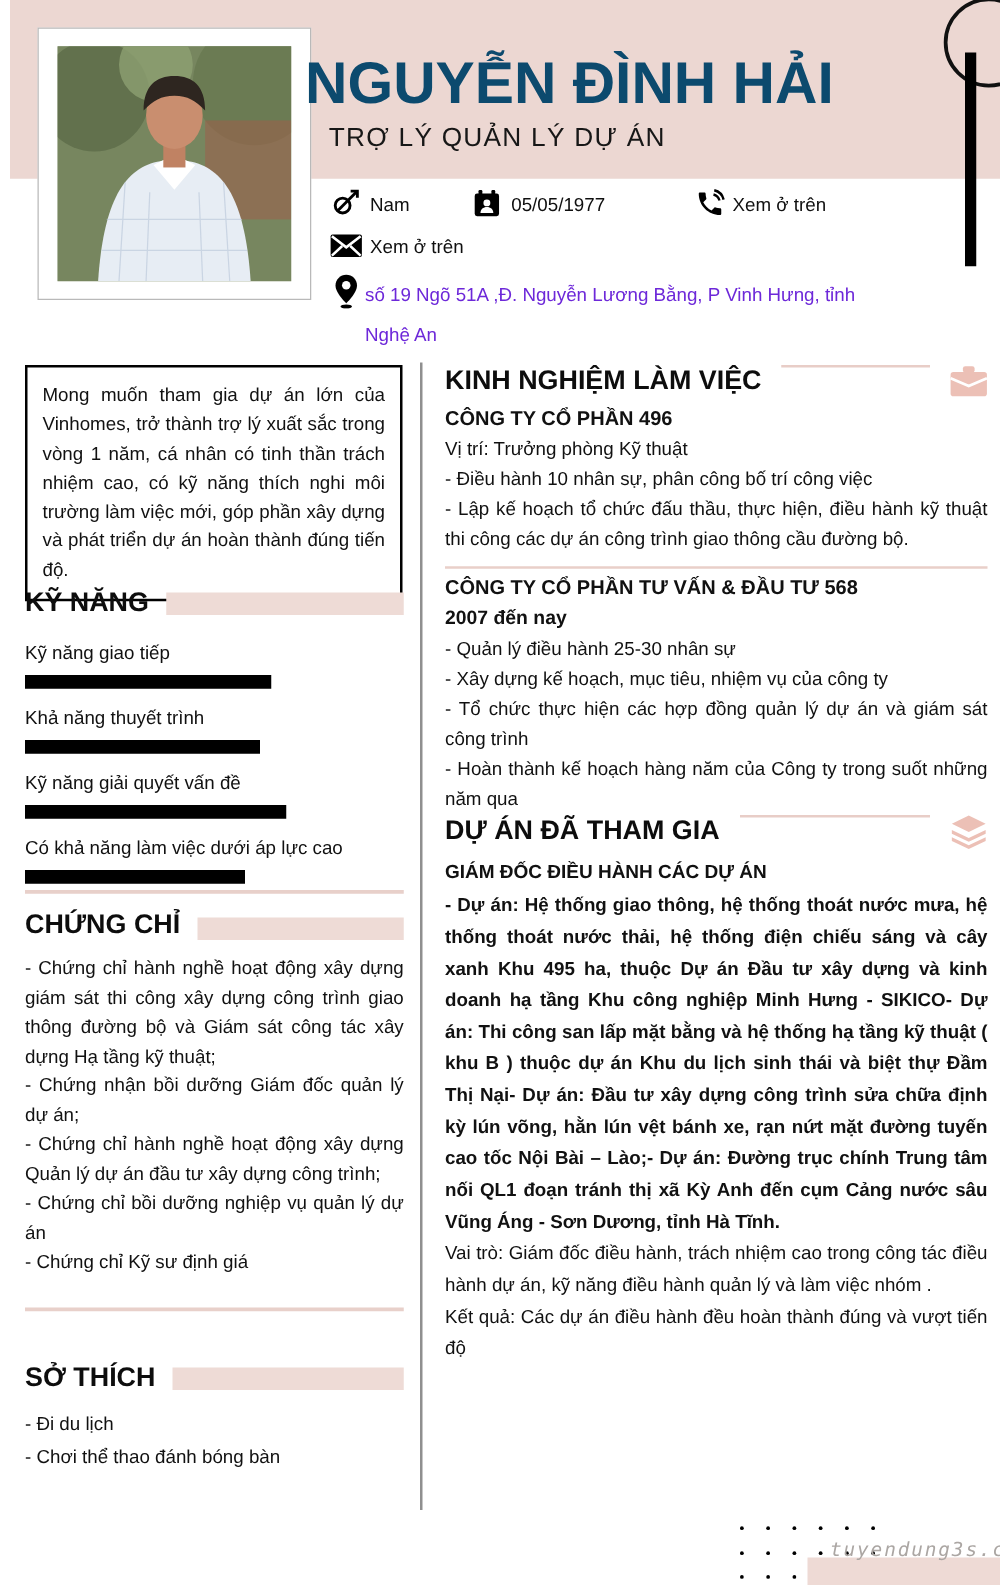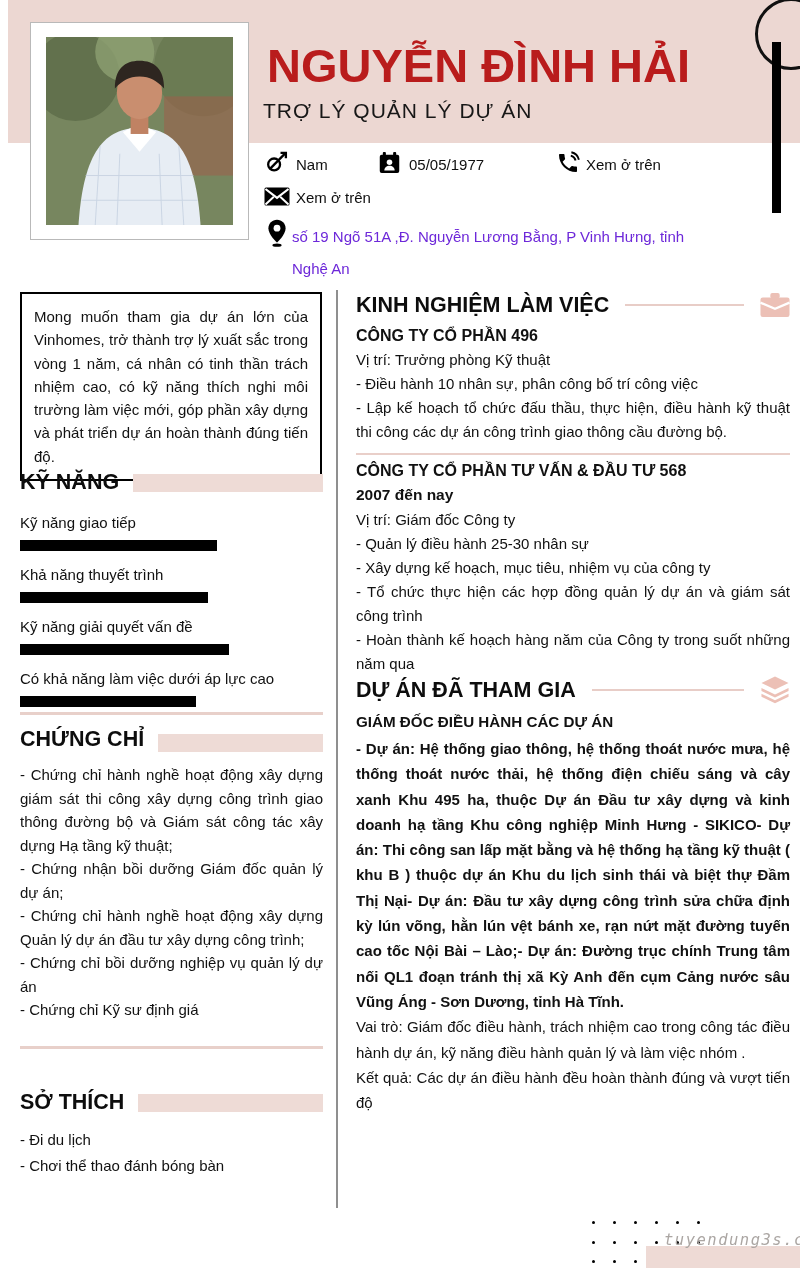--- a/index.html
+++ b/index.html
@@ -6,21 +6,21 @@
   .page{
     position:relative;width:800px;height:1268px;background:#ffffff;overflow:hidden;
     font-family:"Liberation Sans","DejaVu Sans",sans-serif;color:#111;
   }
   
   .header-band{position:absolute;left:8px;top:0;width:792px;height:143px;background:#ecd7d2;}
   .photo-frame{position:absolute;left:30px;top:22px;width:219px;height:218px;background:#fff;border:1px solid #b9b9b9;box-sizing:border-box;padding:14px 15px;}
   .photo-frame .photo{width:100%;height:100%;overflow:hidden;background:#77865f;}
   .deco-circle{position:absolute;left:755px;top:-2px;width:72px;height:72px;border:3px solid #111;border-radius:50%;box-sizing:border-box;background:transparent;}
   .deco-bar{position:absolute;left:772px;top:42px;width:9px;height:171px;background:#000;}
-  .name{position:absolute;left:267px;top:40px;font-size:47px;line-height:52px;font-weight:bold;color:#b91c1c;letter-spacing:0px;white-space:nowrap;}
+  .name{position:absolute;left:244px;top:40px;font-size:47px;line-height:52px;font-weight:bold;color:#0c4a6e;letter-spacing:0px;white-space:nowrap;}
   .subtitle{position:absolute;left:263px;top:96px;font-size:21px;line-height:30px;font-weight:400;letter-spacing:1px;color:#171717;white-space:nowrap;}
   
   .c-ic{position:absolute;}
   .c-tx{position:absolute;font-size:15px;line-height:20px;color:#0f0f0f;white-space:nowrap;}
   .addr{position:absolute;left:292px;top:221px;width:432px;font-size:15px;line-height:32px;color:#6d28d9;white-space:normal;}
   
   .v-divider{position:absolute;left:336px;top:290px;width:2px;height:918px;background:#8f8f8f;}
   .objective{position:absolute;left:20px;top:292px;width:302px;box-sizing:border-box;border:2px solid #000;padding:11px 12px;font-size:15px;line-height:23.3px;text-align:justify;}
   .sec{position:absolute;left:20px;width:303px;}
   .sec-skills{top:470px;}
@@ -30,21 +30,21 @@
   .swatch{flex:1;height:18px;background:#eedbd6;}
   .skill-label{font-size:15px;line-height:20px;margin-bottom:7px;}
   .skill-track{width:100%;margin-bottom:14px;}
   .skill-bar{height:11px;background:#000;}
   .h-divider{position:absolute;left:20px;width:303px;height:3px;background:#e8d0ca;}
   .hd1{top:712px;} .hd2{top:1046px;}
   .cert{margin:0;font-size:15px;line-height:23.5px;text-align:justify;}
   .hobby{margin:0;font-size:15px;line-height:26px;}
   
   .right-col{position:absolute;left:356px;top:292px;width:434px;}
-  h2.rhead{display:flex;align-items:center;gap:16px;margin:0 0 6px 0;font-size:21.5px;font-weight:bold;color:#0d0d0d;white-space:nowrap;}
+  h2.rhead{display:flex;align-items:flex-start;gap:16px;margin:0 0 6px 0;font-size:21.5px;font-weight:bold;color:#0d0d0d;white-space:nowrap;}
   .rline{flex:1;height:2px;background:#e8cdc7;}
   .rh-icon{flex:0 0 auto;display:flex;}
   .company-name{margin:9px 0 3px 0;font-size:16px;font-weight:bold;}
   .period{margin:1px 0;font-size:15.5px;font-weight:bold;line-height:24px;}
   .exp-line{margin:0;font-size:15px;line-height:24px;text-align:justify;}
   .hdiv-r{height:2px;background:#e9cfc9;margin:9px 0 7px 0;}
   .proj-head{margin-top:14px;}
   .role-title{margin:4px 0 2px 0;font-size:15.2px;font-weight:bold;line-height:24px;}
   .proj-desc{margin:0;font-size:15px;font-weight:bold;line-height:25.3px;text-align:justify;}
   .proj-line{margin:0;font-size:15px;line-height:25.3px;text-align:justify;}
@@ -213,21 +213,20 @@
 
     <h3 class="company-name">CÔNG TY CỔ PHẦN 496</h3>
     <p class="exp-line">Vị trí: Trưởng phòng Kỹ thuật</p>
     <p class="exp-line">- Điều hành 10 nhân sự, phân công bố trí công việc</p>
     <p class="exp-line">- Lập kế hoạch tổ chức đấu thầu, thực hiện, điều hành kỹ thuật thi công các dự án công trình giao thông cầu đường bộ.</p>
 
     <div class="hdiv-r"></div>
 
     <h3 class="company-name" style="margin-top:2px;">CÔNG TY CỔ PHẦN TƯ VẤN &amp; ĐẦU TƯ 568</h3>
     <p class="period">2007 đến nay</p>
-    <p class="exp-line">Vị trí: Giám đốc Công ty</p>
     <p class="exp-line">- Quản lý điều hành 25-30 nhân sự</p>
     <p class="exp-line">- Xây dựng kế hoạch, mục tiêu, nhiệm vụ của công ty</p>
     <p class="exp-line">- Tổ chức thực hiện các hợp đồng quản lý dự án và giám sát công trình</p>
     <p class="exp-line">- Hoàn thành kế hoạch hàng năm của Công ty trong suốt những năm qua</p>
 
     <h2 class="rhead proj-head">
       <span>DỰ ÁN ĐÃ THAM GIA</span>
       <span class="rline"></span>
       <span class="rh-icon">
         <svg width="30" height="28" viewBox="0 0 32 30">

